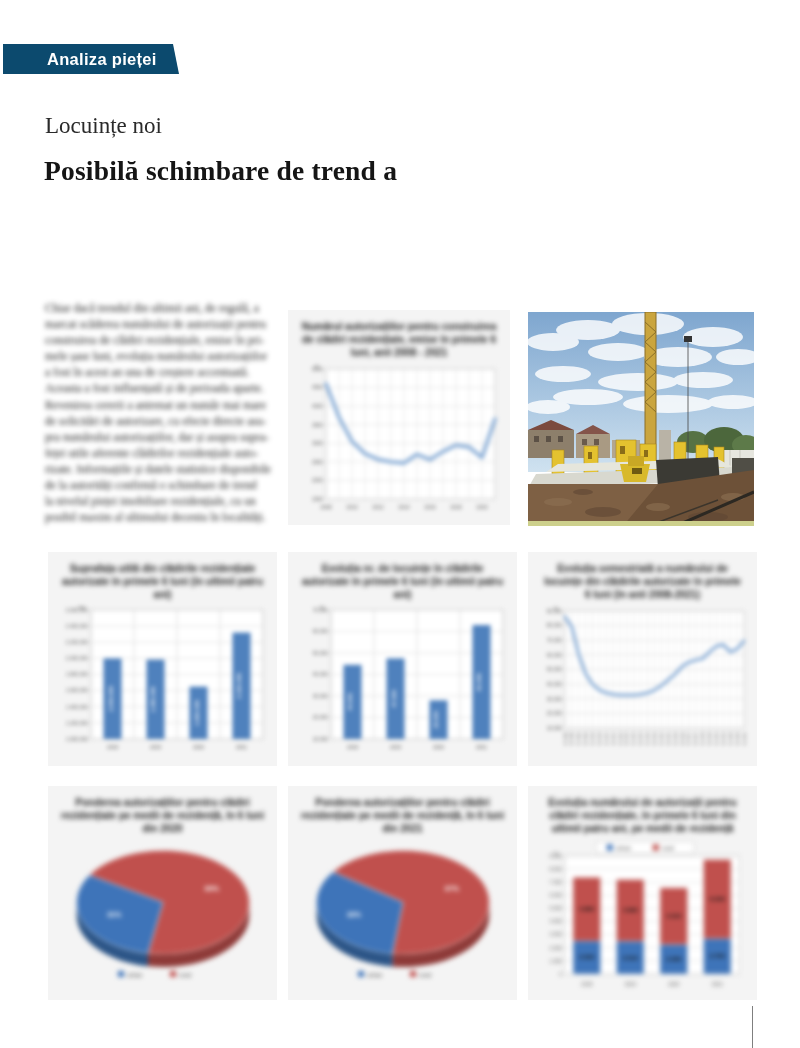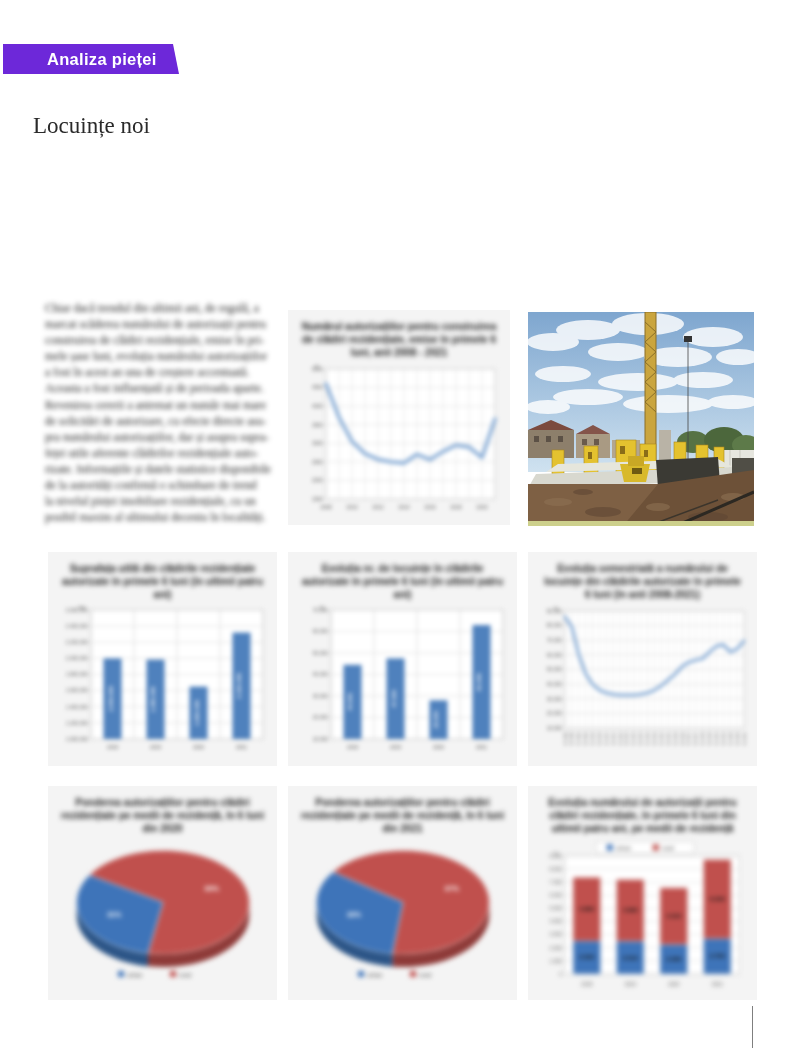--- a/index.html
+++ b/index.html
@@ -1,22 +1,22 @@
 <!DOCTYPE html>
 <html><head>
 <meta charset="utf-8">
 <style>
   html,body{margin:0;padding:0;}
   body{width:800px;height:1048px;background:#ffffff;position:relative;overflow:hidden;
        font-family:"Liberation Sans",sans-serif;}
-  .badge{position:absolute;left:3px;top:44px;width:176px;height:30px;background:#6d28d9;
+  .badge{position:absolute;left:3px;top:44px;width:176px;height:30px;background:#0c4a6e;
          clip-path:polygon(0 0,170px 0,176px 100%,0 100%);
          color:#fff;font-weight:bold;font-size:16.5px;line-height:30px;
          padding-left:44px;box-sizing:border-box;letter-spacing:.3px;}
-  .kicker{position:absolute;left:33px;top:113px;font-family:"Liberation Serif",serif;
+  .kicker{position:absolute;left:45px;top:113px;font-family:"Liberation Serif",serif;
           font-size:23px;color:#2a2a2a;}
   .page-title{position:absolute;left:44px;top:152px;font-family:"Liberation Serif",serif;
           font-size:27.5px;font-weight:bold;color:#151515;line-height:37px;letter-spacing:.2px;}
   .article{position:absolute;left:45px;top:301px;width:233px;height:224px;overflow:hidden;
            filter:blur(2.6px);font-family:"Liberation Serif",serif;font-size:11.6px;
            line-height:16.1px;color:#1b1b1b;text-align:justify;}
   .panel{position:absolute;background:#f4f4f4;box-sizing:border-box;display:flex;
          flex-direction:column;align-items:center;padding-top:2px;}
   .chart-title{font-size:10px;font-weight:bold;color:#222;text-align:center;line-height:1.32;
          margin:8px 12px 2px;filter:blur(2.5px);}
@@ -26,21 +26,21 @@
   .photo-wrap svg{filter:blur(0.7px);display:block;}
   .page-rule{position:absolute;left:752px;top:1006px;width:1px;height:42px;background:#7f7f7f;}
   .page-num{position:absolute;left:762px;top:1064px;font-family:"Liberation Serif",serif;
             font-size:11px;font-weight:bold;color:#222;}
 </style>
 </head>
 <body>
 
 <div class="badge">Analiza pieței</div>
 <div class="kicker">Locuințe noi</div>
-<div class="page-title"><br>
+<div class="page-title"><span>Posibilă schimbare de trend a</span><br>
 </div>
 
 <div class="article">
     <div>Chiar dacă trendul din ultimii ani, de regulă, a</div>
     <div>marcat scăderea numărului de autorizații pentru</div>
     <div>construirea de clădiri rezidențiale, emise în pri-</div>
     <div>mele șase luni, evoluția numărului autorizațiilor</div>
     <div>a fost în acest an una de creștere accentuată.</div>
     <div>Aceasta a fost influențată și de perioada aparte.</div>
     <div>Revenirea cererii a antrenat un număr mai mare</div>

